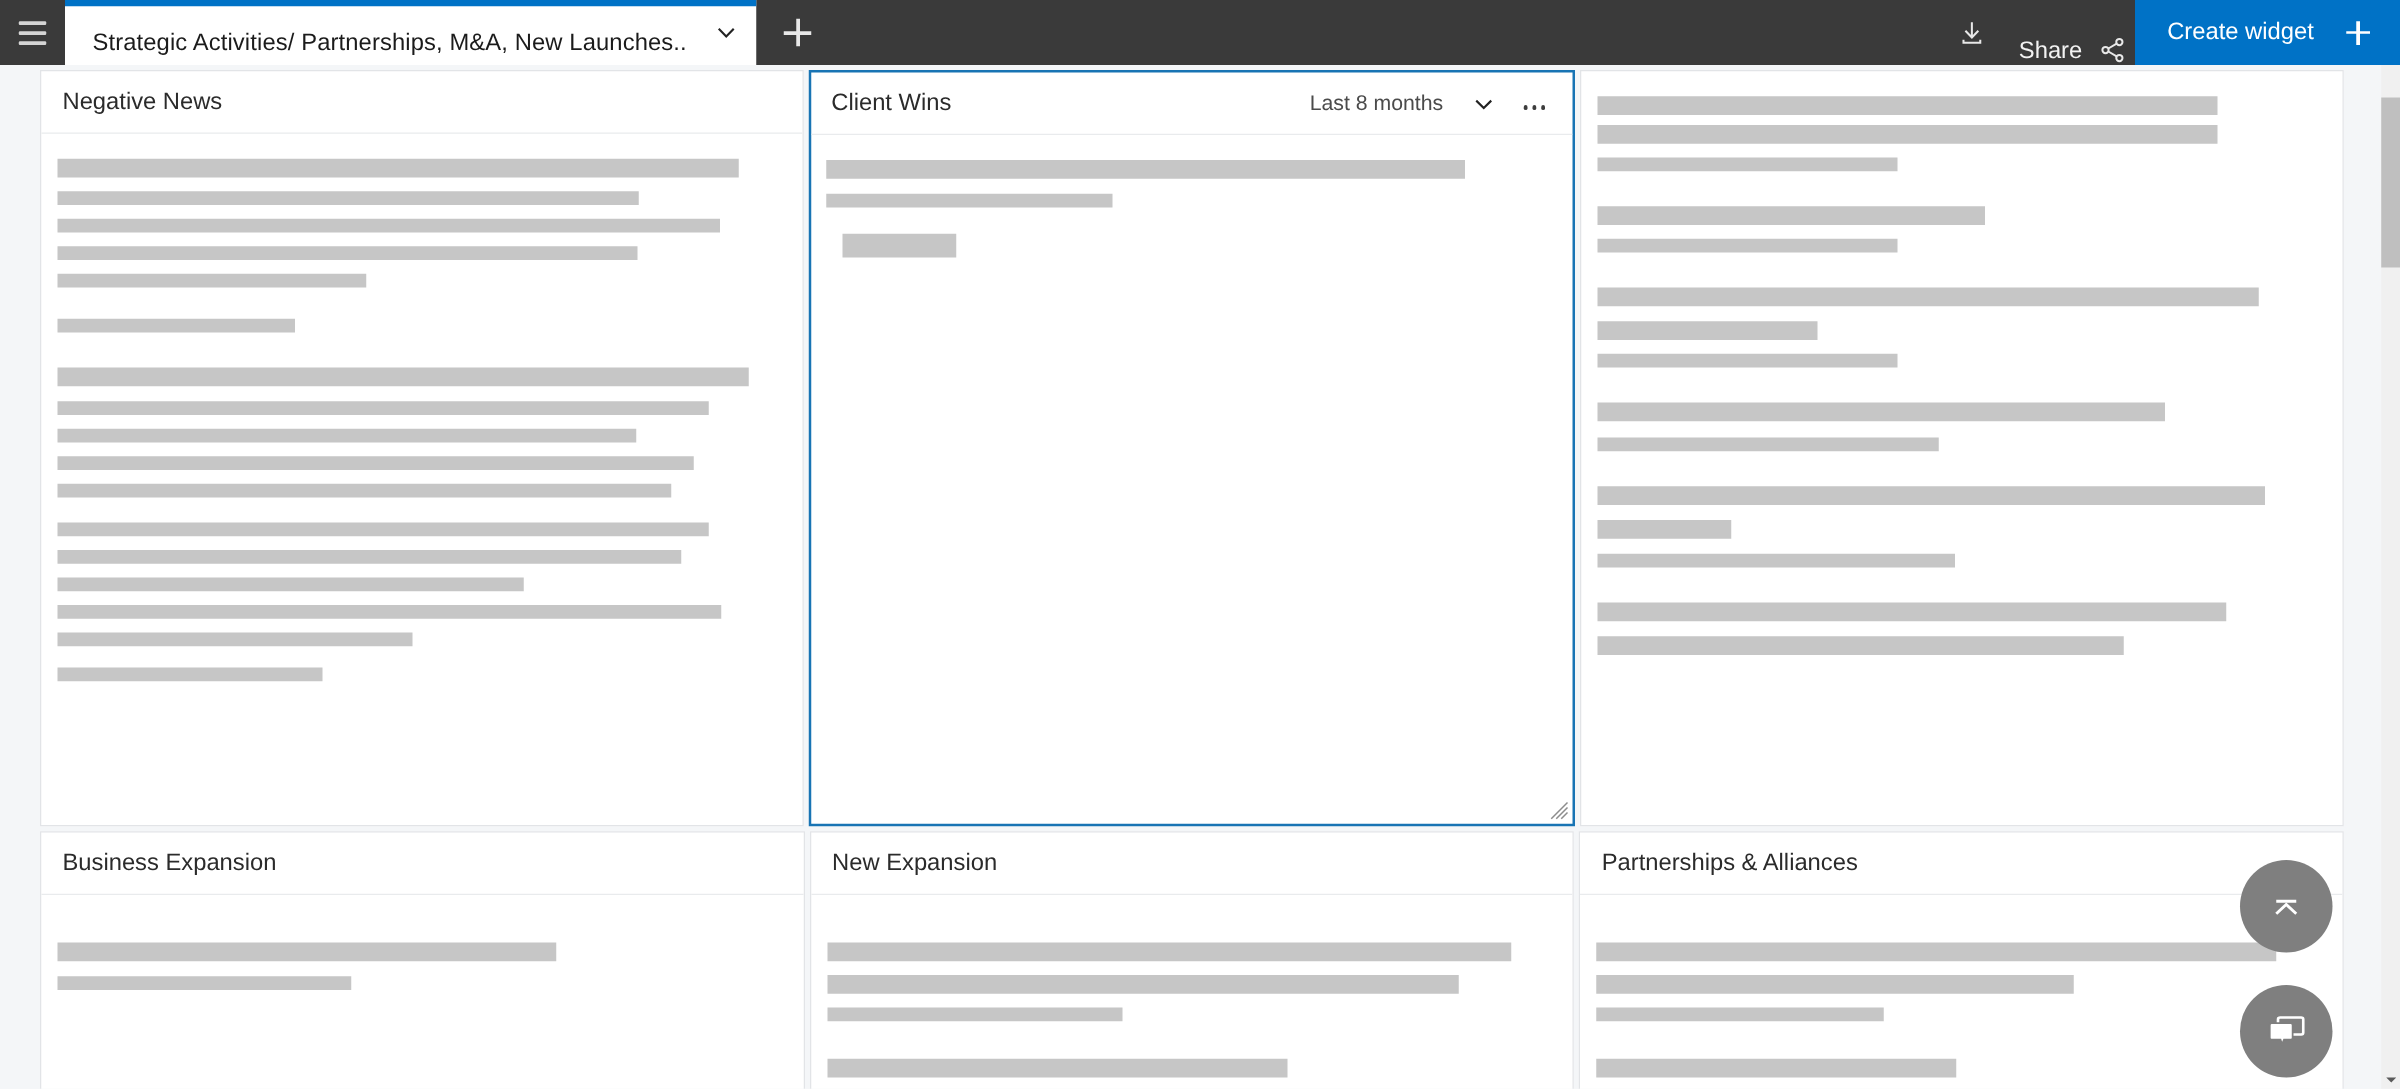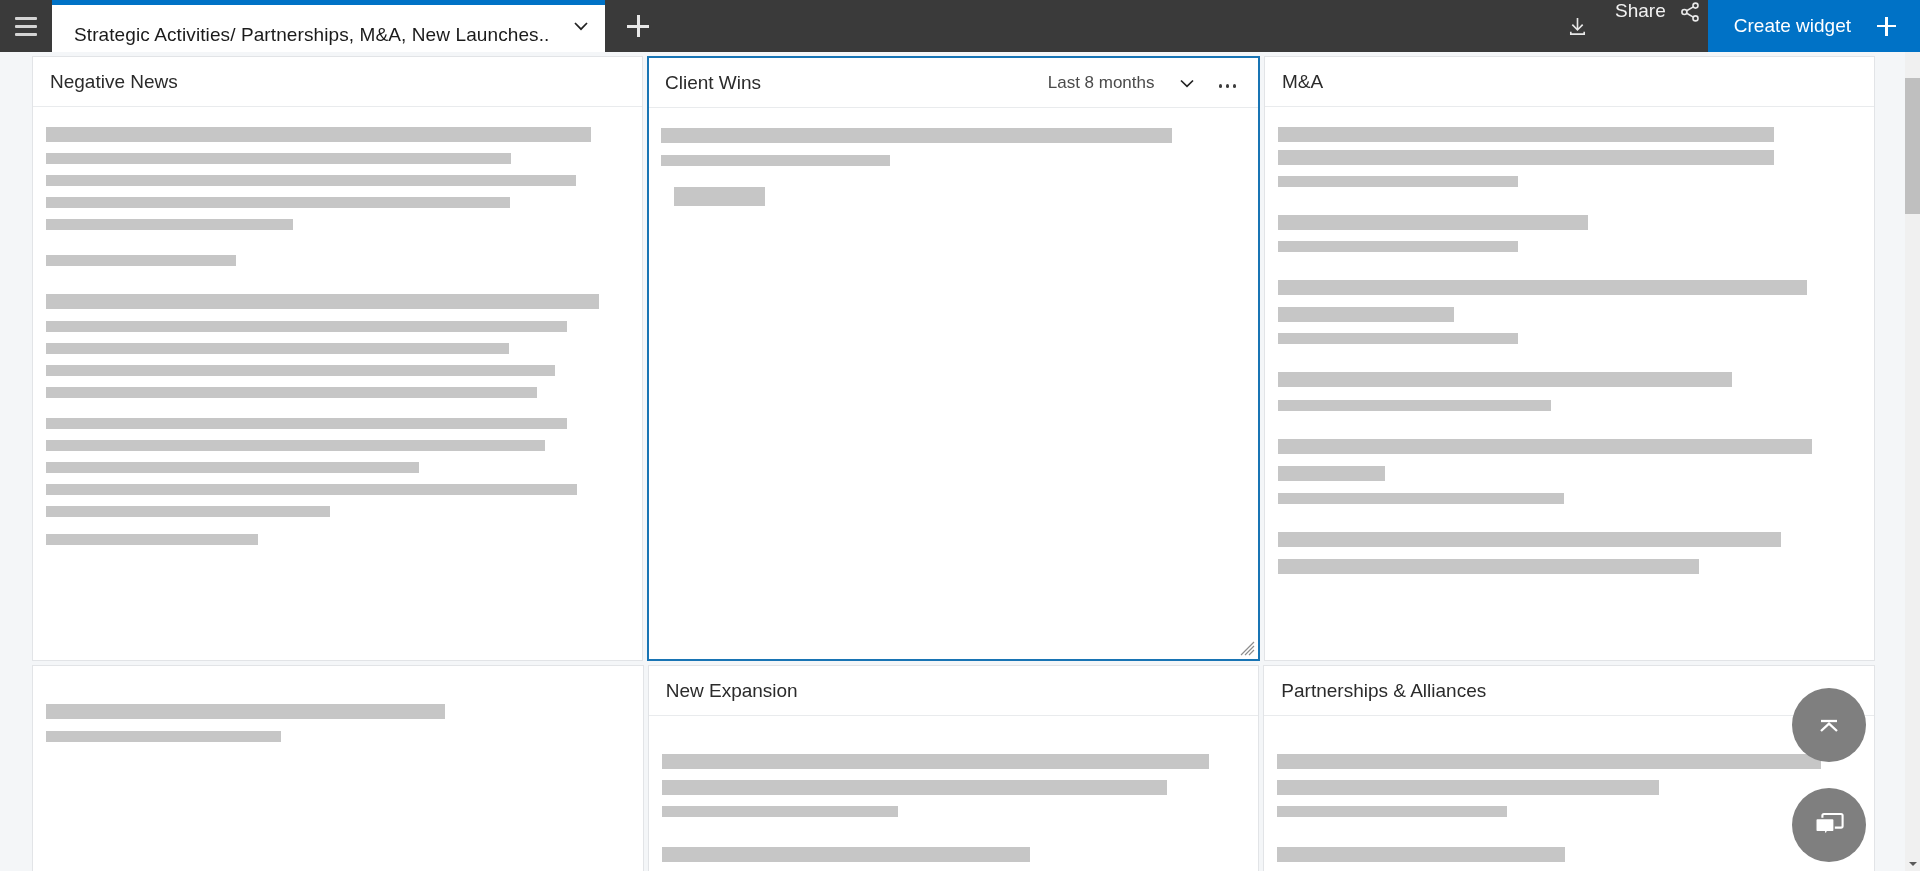--- a/index.html
+++ b/index.html
@@ -63,21 +63,21 @@
   .newtab .plus::after { top: 0; left: 9.5px; height: 22px; width: 3px; }
 
   .topbar-spacer { flex: 1 1 auto; }
   .topbar-actions { display: flex; align-items: center; height: 52px; flex: none; }
   .tb-icon-btn {
     width: 48px; height: 52px;
     display: flex; align-items: center; justify-content: center;
     cursor: pointer;
   }
   .share-btn {
-    display: flex; align-items: flex-start; gap: 12px;
+    display: flex; align-items: flex-end; gap: 12px;
     height: 52px; padding: 0 6px 0 14px; cursor: pointer;
   }
   .share-label { font-size: 19px; color: #f2f2f2; white-space: nowrap; }
   .create-widget {
     display: flex; align-items: center; gap: 26px;
     height: 52px; background: #0072c6;
     padding: 0 24px 0 26px; cursor: pointer; justify-content: center;
   }
   .create-widget-label { font-size: 19px; color: #ffffff; white-space: nowrap; }
   .cw-plus { position: relative; width: 19px; height: 19px; flex: none; }
@@ -267,24 +267,20 @@
         <div class="card-body">
           <span class="sk h-title" style="width: 511px;"></span>
           <span class="sk h-line" style="width: 229px; margin-top: 12px;"></span>
           <span class="sk h-chip" style="width: 91px; margin-top: 21px; margin-left: 13px;"></span>
         </div>
         <div class="resize-handle"><svg width="16" height="16" viewBox="0 0 16 16" aria-hidden="true">
             <path d="M15 6 L6 15 M15 10 L10 15 M15 2 L2 15" stroke="#8d8d8d" stroke-width="1.2" fill="none"></path>
           </svg></div>
       </div>
       <div class="card">
-        <div class="card-head">
-          <span class="card-title">M&amp;A</span>
-          <div class="head-spacer"></div>
-        </div>
         <div class="card-body">
           <span class="sk h-title" style="width: 496px;"></span>
           <span class="sk h-title" style="width: 496px; margin-top: 8px;"></span>
           <span class="sk h-line" style="width: 240px; margin-top: 11px;"></span>
           <span class="sk h-title" style="width: 310px; margin-top: 28px;"></span>
           <span class="sk h-line" style="width: 240px; margin-top: 11px;"></span>
           <span class="sk h-title" style="width: 529px; margin-top: 28px;"></span>
           <span class="sk h-title" style="width: 176px; margin-top: 12px;"></span>
           <span class="sk h-line" style="width: 240px; margin-top: 11px;"></span>
           <span class="sk h-title" style="width: 454px; margin-top: 28px;"></span>
@@ -292,20 +288,24 @@
           <span class="sk h-title" style="width: 534px; margin-top: 28px;"></span>
           <span class="sk h-title" style="width: 107px; margin-top: 12px;"></span>
           <span class="sk h-line" style="width: 286px; margin-top: 12px;"></span>
           <span class="sk h-title" style="width: 503px; margin-top: 28px;"></span>
           <span class="sk h-title" style="width: 421px; margin-top: 12px;"></span>
         </div>
       </div>
     </div>
   <div class="row row-2" id="row2">
       <div class="card">
+        <div class="card-head">
+          <span class="card-title">Business Expansion</span>
+          <div class="head-spacer"></div>
+        </div>
         <div class="card-body">
           <span class="sk h-title" style="width: 399px; margin-top: 18px;"></span>
           <span class="sk h-line" style="width: 235px; margin-top: 12px;"></span>
         </div>
       </div>
       <div class="card">
         <div class="card-head">
           <span class="card-title">New Expansion</span>
           <div class="head-spacer"></div>
         </div>

